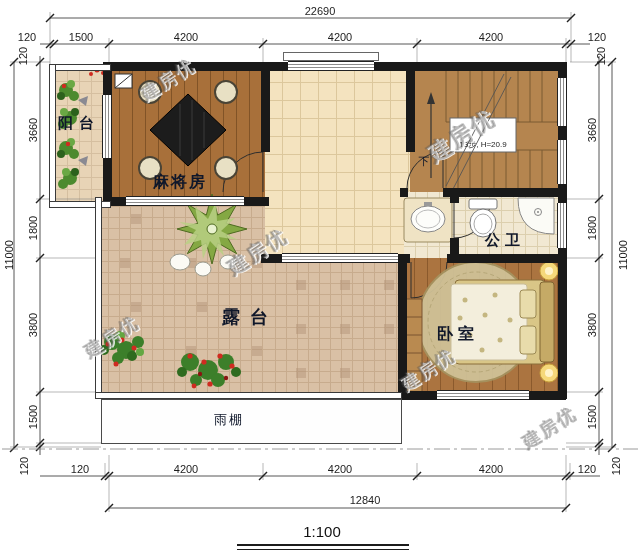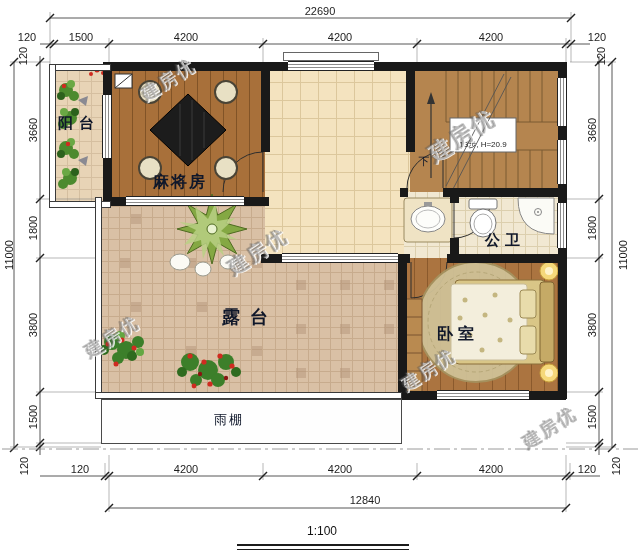--- a/index.html
+++ b/index.html
@@ -438,17 +438,17 @@
   <div class="dim" style="left:337px;top:500px;margin-left:28px;">12840</div>
 
   <div class="wm" style="left:168px;top:80px;font-size:18px;">建房优</div>
   <div class="wm" style="left:462px;top:136px;font-size:23px;">建房优</div>
   <div class="wm" style="left:258px;top:252px;font-size:20px;">建房优</div>
   <div class="wm" style="left:112px;top:337px;font-size:18px;">建房优</div>
   <div class="wm" style="left:428px;top:370px;font-size:18px;">建房优</div>
   <div class="wm" style="left:550px;top:428px;font-size:18px;">建房优</div>
 
   <div id="title-row">
-    <span style="font-size:12px;color:#111;">1:100</span>
+    <span style="font-size:15px;color:#111;">1:100</span>
   </div>
   <div id="title-underline"></div>
 
 </div>
 
 </body></html>

